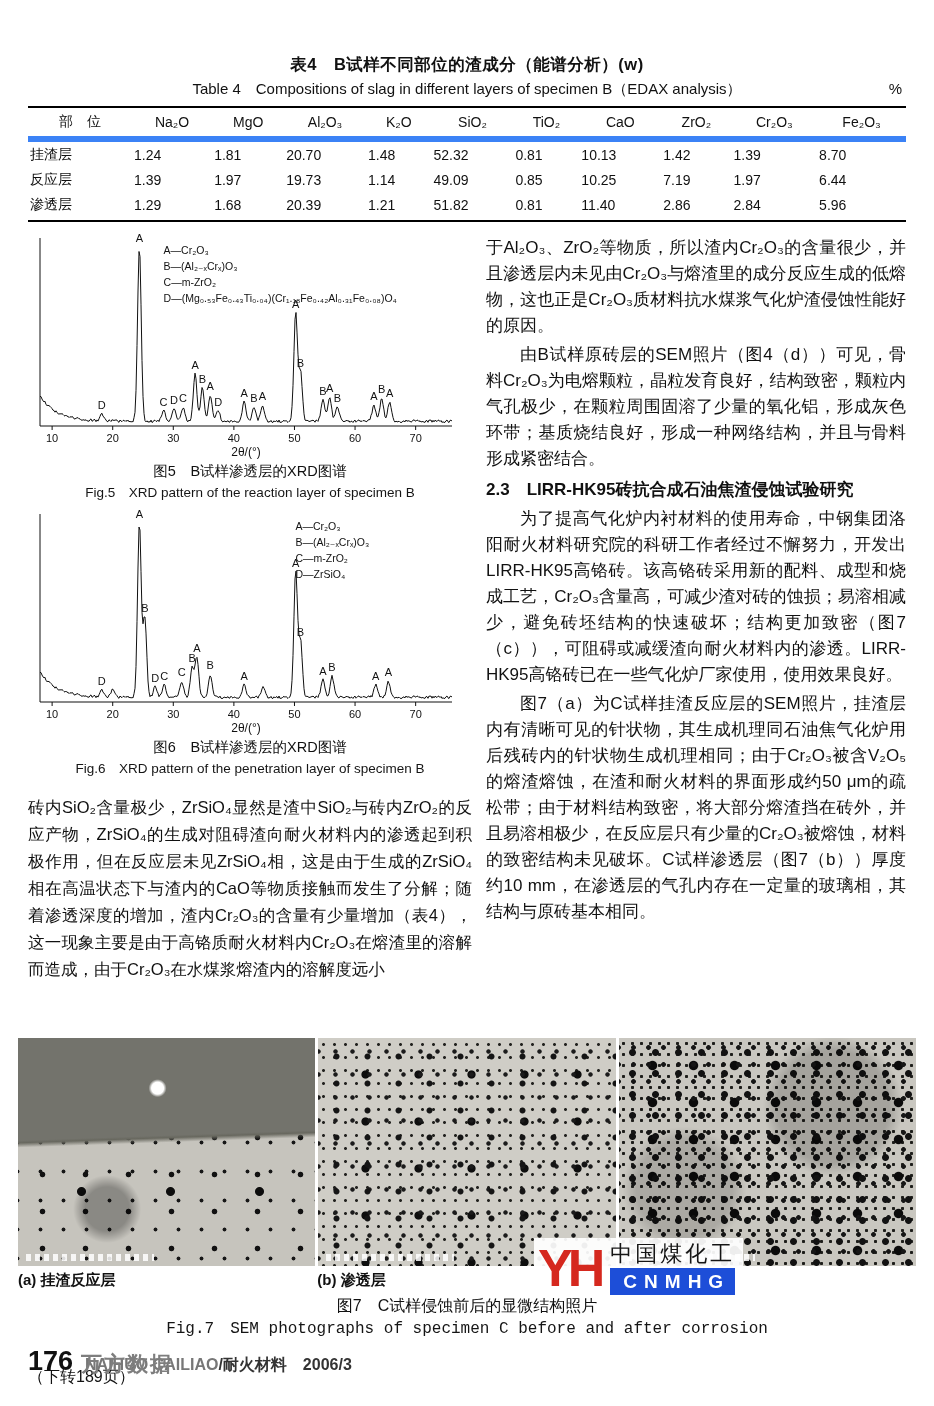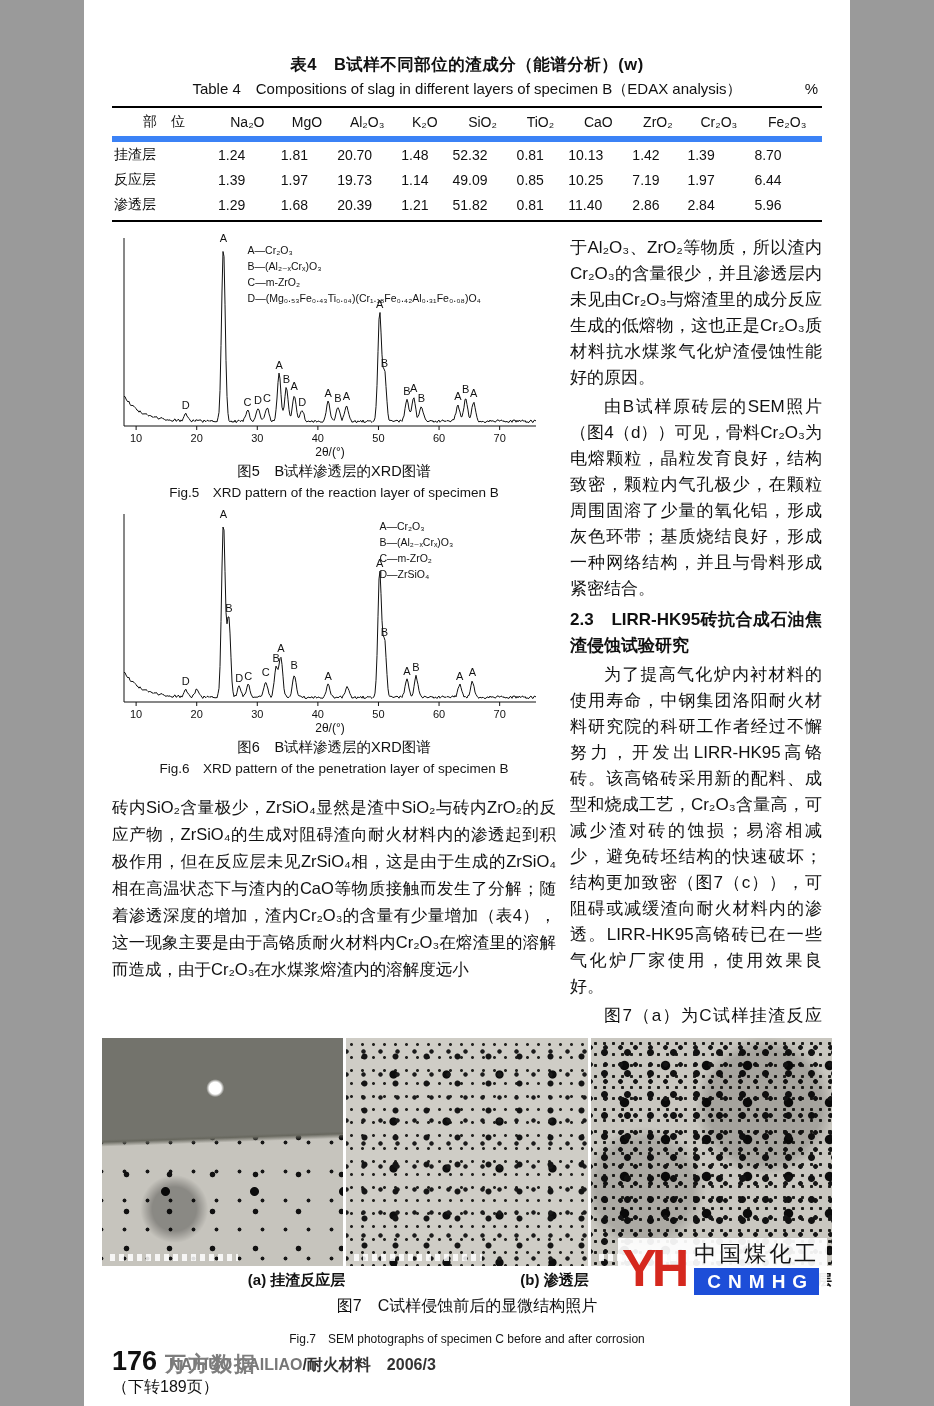--- a/index.html
+++ b/index.html
@@ -1,18 +1,18 @@
 <!DOCTYPE html>
 <html><head>
 <meta charset="utf-8">
 <style>
   * { margin:0; padding:0; box-sizing:border-box; }
   html,body { background:#9a9a9a; }
   .page {
-    position:relative; width:766px; height:1406px; margin:0 auto;
+    position:relative; width:934px; height:1406px; margin:0 auto;
     background:#ffffff; color:#111;
     padding:54px 28px 0 28px; overflow:hidden;
     font-family:"Liberation Sans","DejaVu Sans",sans-serif;
   }
   
   .tbl-title-cn { text-align:center; font-size:16.5px; font-weight:600; letter-spacing:.5px; }
   .tbl-title-row { position:relative; text-align:center; font-size:15px; margin-top:4px; }
   .tbl-unit { position:absolute; right:4px; top:0; }
   table.tbl { width:100%; border-collapse:collapse; font-size:14px; margin-top:7px; }
   table.tbl th { border-top:2px solid #000; border-bottom:6px solid #3b82f6; font-weight:normal; padding:5px 2px; text-align:center; }
@@ -68,23 +68,23 @@
       radial-gradient(circle at 72% 30%, rgba(0,0,0,.18) 0 56px, rgba(0,0,0,0) 70px),
       radial-gradient(circle at 22% 66%, rgba(0,0,0,.15) 0 48px, rgba(0,0,0,0) 62px),
       radial-gradient(circle, #121212 3px, transparent 3.9px),
       radial-gradient(circle, #161616 2px, transparent 2.8px),
       radial-gradient(circle, #0b0b0b 4.2px, transparent 5.2px),
       radial-gradient(circle, #1d1d1a 1.3px, transparent 2px);
     background-size:auto, auto, 23px 21px, 15px 17px, 41px 37px, 9px 11px;
     background-position:0 0, 0 0, 2px 4px, 7px 1px, 13px 9px, 0 0;
   }
   .photo-labels { display:flex; margin-top:5px; }
-  .plabel { flex:1; text-align:right; font-size:15px; font-weight:600; }
+  .plabel { flex:1; text-align:left; font-size:15px; font-weight:600; }
   .fig7-block .cap-cn { font-size:16px; margin-top:6px; }
-  .fig7-block .cap-en { font-size:12px; margin-top:15px; }
+  .fig7-block .cap-en { font-size:16px; margin-top:5px;font-family:Liberation Mono, monospace; }
   
   .wm { position:absolute; left:516px; top:200px; z-index:5; display:flex; align-items:center;
         background:rgba(255,255,255,.93); padding:2px 8px 2px 4px; }
   .wm-logo { font-size:52px; font-weight:900; color:#d5281e; letter-spacing:-5px; line-height:56px; padding-right:10px; }
   .wm-right { display:flex; flex-direction:column; }
   .wm-name { font-size:22px; letter-spacing:3px; line-height:28px; color:#151515; white-space:nowrap; }
   .wm-sub { background:#1d4ed8; color:#fff; font-weight:bold; font-size:19px; letter-spacing:7px; line-height:27px; text-align:center; padding-left:8px; }
   
   .continue-note { text-align:left; font-size:16px; margin:29px 12px 0 0; }
   .footer { position:absolute; left:28px; top:1346px; display:flex; align-items:baseline; gap:12px; }

